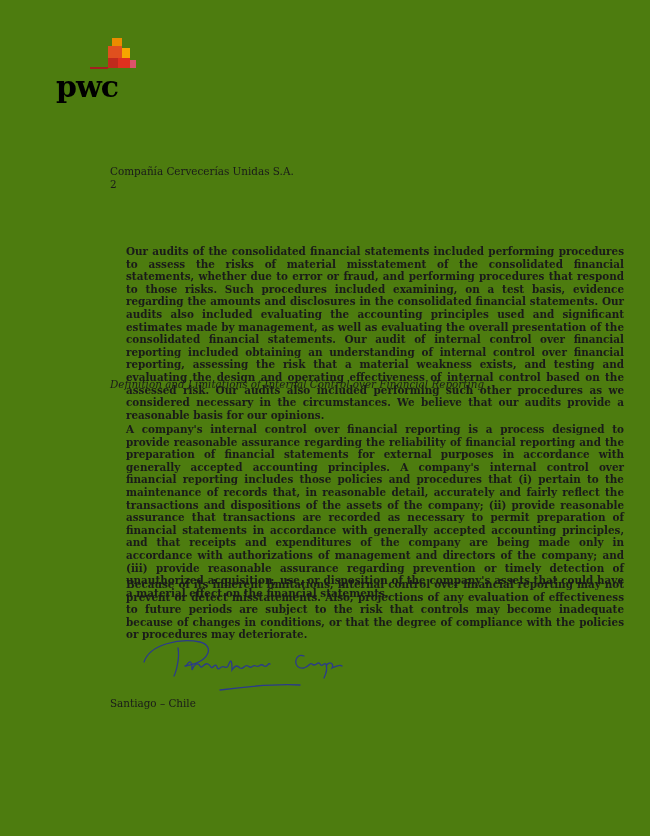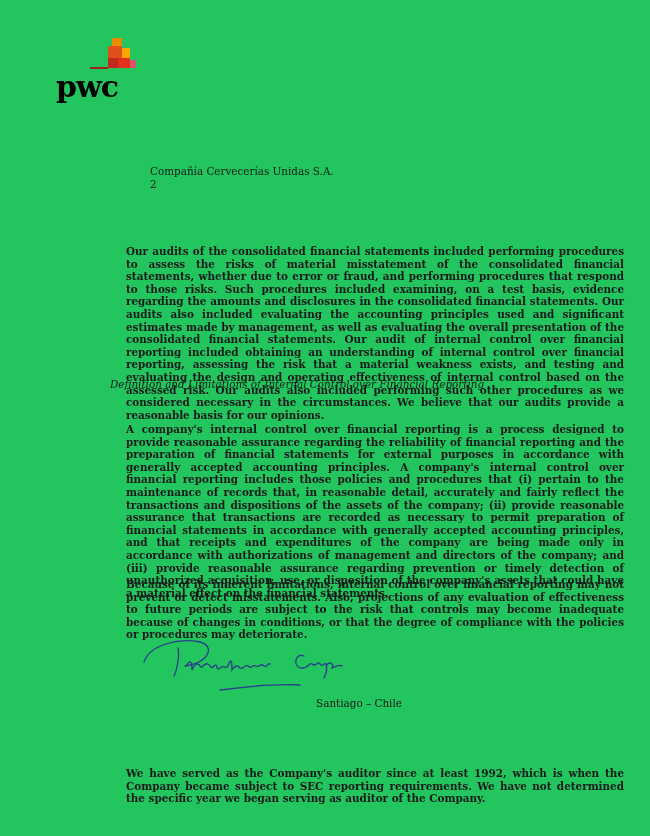--- a/index.html
+++ b/index.html
@@ -1,31 +1,31 @@
 <!DOCTYPE html>
 <html><head>
   <meta charset="utf-8">
   <style>
     html, body { margin: 0; padding: 0; background: #ffffff; }
     body { width: 650px; height: 836px; position: relative; overflow: hidden; }
-    .page { position: absolute; left: 0; top: 0; width: 650px; height: 836px; background: #22c55e; }
+    .page { position: absolute; left: 0; top: 0; width: 650px; height: 836px; background: #4d7c0f; }
     .logo { position: absolute; left: 56px; top: 38px; width: 80px; height: 66px; }
     .logo .blocks { position: absolute; left: 0; top: 0; width: 80px; height: 50px; }
     .logo .b { position: absolute; }
     .logo .word { position: absolute; left: 0; top: 34px; font-family: "DejaVu Serif", serif; font-weight: bold; font-size: 30px; color: #000; letter-spacing: -1px; line-height: 30px; }
     .doc { position: absolute; left: 110px; width: 498px; font-family: "DejaVu Serif", serif; font-size: 10.4px; line-height: 12.6px; color: #1a1a1a; }
-    .addr { top: 165px; margin-left: 40px; }
+    .addr { top: 165px; }
     .p { text-align: justify; margin: 16px; font-weight: bold; }
     .heading { font-style: italic; margin: 0; }
     .b1 { position: absolute; left: 110px; top: 229px; width: 498px; }
     .h1 { position: absolute; left: 110px; top: 378px; width: 498px; }
     .b2 { position: absolute; left: 110px; top: 407px; width: 498px; }
     .b3 { position: absolute; left: 110px; top: 562px; width: 498px; }
     .sig { position: absolute; left: 140px; top: 632px; width: 250px; height: 70px; }
-    .place { position: absolute; left: 110px; top: 697px; text-align: center; }
+    .place { position: absolute; left: 110px; top: 697px; }
     .b4 { position: absolute; left: 110px; top: 751px; width: 498px; }
   </style>
 </head>
 <body>
 
 <div class="page">
 
   <div class="logo">
     <div class="blocks">
       <div class="b" style="left:56px;top:0;width:10px;height:10px;background:#eb8c00;"></div>
@@ -61,15 +61,14 @@
         <path d="M164 24 c -10 -4 -12 14 0 12 c 6 -2 6 -6 8 -4 c4 4 6 -4 8 0 c2 4 4 -2 6 0 c2 6 -2 14 -2 14 M186 34 c4 -6 8 -2 6 2 c4 -2 8 -4 10 -2"></path>
         <path d="M80 58 C 110 54, 140 52, 160 53"></path>
       </g>
     </svg>
   </div>
 
   <div class="doc place">
     <div>Santiago – Chile</div>
   </div>
 
-  <p class="doc p b4">We have served as the Company's auditor since at least 1992, which is when the Company became subject to SEC reporting requirements. We have not determined the specific year we began serving as auditor of the Company.</p>
 
 </div>
 
 </body></html>

